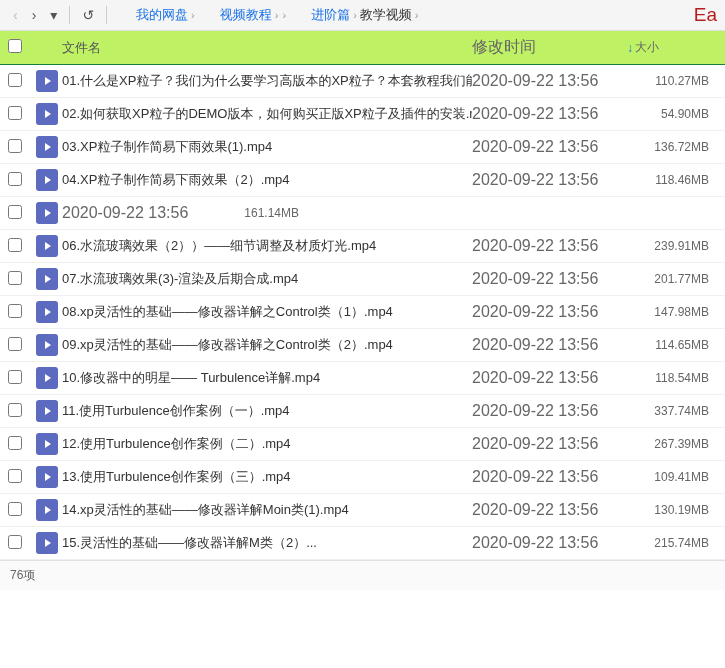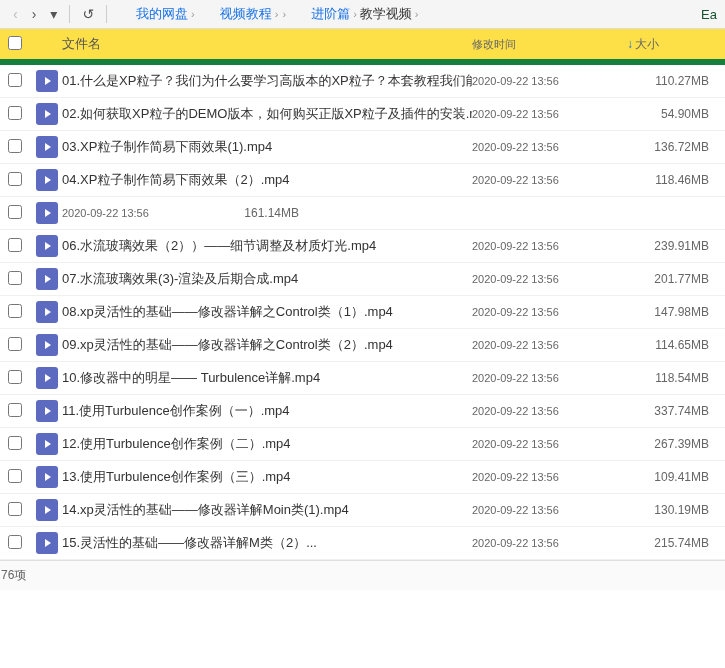--- a/index.html
+++ b/index.html
@@ -59,31 +59,31 @@
       font-family: Liberation Serif, serif;
     }
 
     
     .top-right {
       display: flex;
       align-items: center;
       gap: 6px;
     }
     .top-right-text {
-      font-size: 13px;
-      color: #14532d;
+      font-size: 19px;
+      color: #b91c1c;
     }
 
     
     .col-header {
       display: flex;
       align-items: center;
       padding: 6px 8px;
-      background: #fde047;
-      border-bottom: 6px solid #15803d;
+      background: #bef264;
+      border-bottom: 1px solid #15803d;
       font-size: 13px;
       color: #555;
     }
     .col-header .check-col { width: 28px; flex-shrink: 0; }
     .col-header .icon-col { width: 26px; flex-shrink: 0; }
     .col-header .name-col { flex: 1; }
     .col-header .date-col { width: 155px; flex-shrink: 0; display: flex; align-items: center; gap: 4px; }
     .col-header .size-col { width: 90px; flex-shrink: 0; display: flex; align-items: center; gap: 2px; }
     .sort-arrow { color: #1a73e8; font-size: 12px; }
 
@@ -92,21 +92,21 @@
     .file-row {
       display: flex;
       align-items: center;
       padding: 5px 8px;
       border-bottom: 1px solid #f0f0f0;
       background: #fff;
     }
     .check-col { width: 28px; flex-shrink: 0; }
     .icon-col { width: 26px; flex-shrink: 0; }
     .name-col { flex: 1; overflow: hidden; }
-    .date-col { width: 155px; flex-shrink: 0; color: #666; font-size: 11px; }
+    .date-col { width: 155px; flex-shrink: 0; color: #666; font-size: 16px; }
     .size-col { width: 90px; flex-shrink: 0; color: #666; font-size: 12px; text-align: right; padding-right: 8px; }
 
     .file-icon {
       width: 22px;
       height: 22px;
       border-radius: 3px;
       display: flex;
       align-items: center;
       justify-content: center;
       font-size: 9px;
@@ -124,21 +124,21 @@
     }
 
     input[type="checkbox"] {
       width: 14px;
       height: 14px;
       cursor: pointer;
     }
 
     
     .status-bar {
-      padding: 6px 1px;
+      padding: 6px 10px;
       font-size: 12px;
       color: #666;
       border-top: 1px solid #e0e0e0;
       background: #fafafa;
     }
 
     
     .file-list-container {
       overflow-y: auto;
       max-height: 560px;

